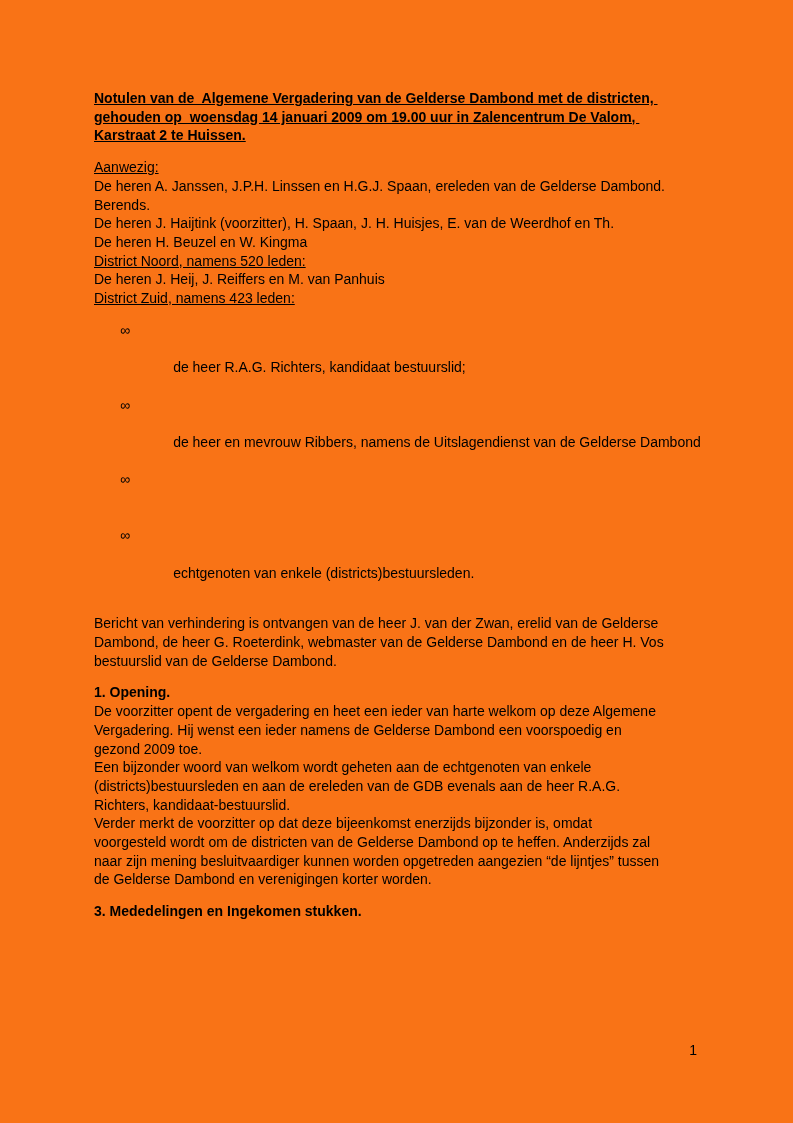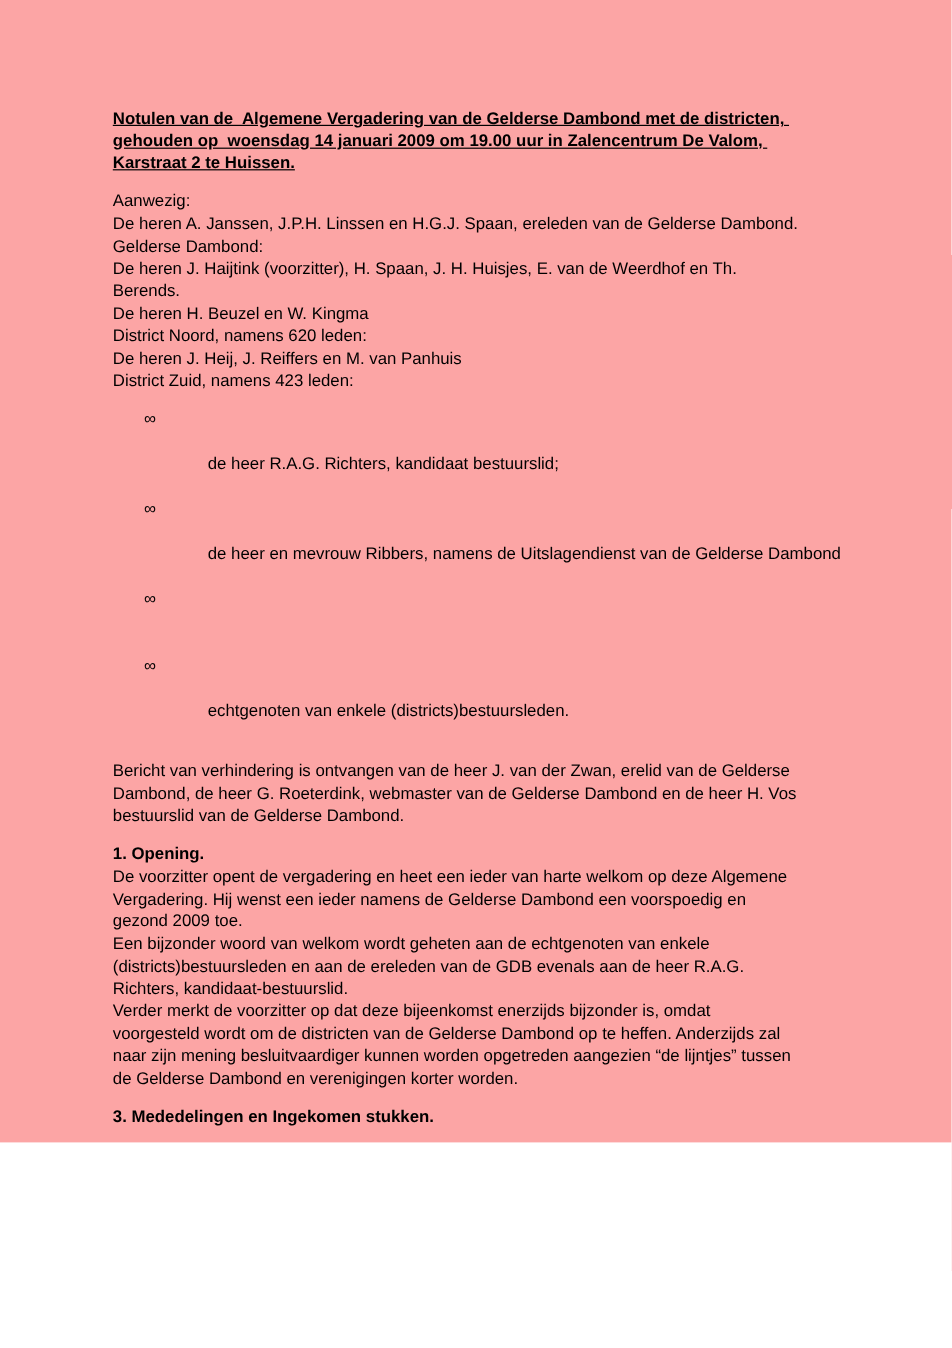--- a/index.html
+++ b/index.html
@@ -8,35 +8,35 @@
     width: 793px;
     height: 1123px;
     position: relative;
     font-family: "Liberation Sans", "DejaVu Sans", sans-serif;
     color: #000000;
   }
   .page {
     position: absolute;
     left: 0; top: 0;
     width: 793px;
-    height: 952px;
-    background: #fca5a5;
+    height: 1123px;
+    background: #f97316;
     overflow: hidden;
   }
   .content {
     position: absolute;
     left: 94px;
     top: 89px;
     width: 624px;
     font-size: 14px;
     line-height: 18.7px;
   }
   .block { margin-bottom: 13px; }
   .pre { white-space: pre; }
-  .u { }
+  .u { text-decoration: underline; }
   .doc-title {
     font-weight: bold;
     text-decoration: underline;
     white-space: pre;
   }
   .line { white-space: pre; }
   .bullet-row {
     position: relative;
     padding-left: 48px;
     white-space: pre;
@@ -64,25 +64,24 @@
 <div class="page">
   <div class="content">
 
     <div class="doc-title block">Notulen van de  Algemene Vergadering van de Gelderse Dambond met de districten, 
 gehouden op  woensdag 14 januari 2009 om 19.00 uur in Zalencentrum De Valom, 
 Karstraat 2 te Huissen.</div>
 
     <div class="block">
       <div class="line u">Aanwezig:</div>
       <div class="line">De heren A. Janssen, J.P.H. Linssen en H.G.J. Spaan, ereleden van de Gelderse Dambond.</div>
-      <div class="line u">Gelderse Dambond:</div>
+      <div class="line">Berends.</div>
       <div class="line">De heren J. Haijtink (voorzitter), H. Spaan, J. H. Huisjes, E. van de Weerdhof en Th.</div>
-      <div class="line">Berends.</div>
       <div class="line">De heren H. Beuzel en W. Kingma</div>
-      <div class="line u">District Noord, namens 620 leden:</div>
+      <div class="line u">District Noord, namens 520 leden:</div>
       <div class="line">De heren J. Heij, J. Reiffers en M. van Panhuis</div>
       <div class="line u">District Zuid, namens 423 leden:</div>
     </div>
 
     <div class="block">
       <div class="bullet-row">
         <span class="bullet-char">∞</span>
         <span>de heer R.A.G. Richters, kandidaat bestuurslid;</span>
       </div>
       <div class="bullet-row">

